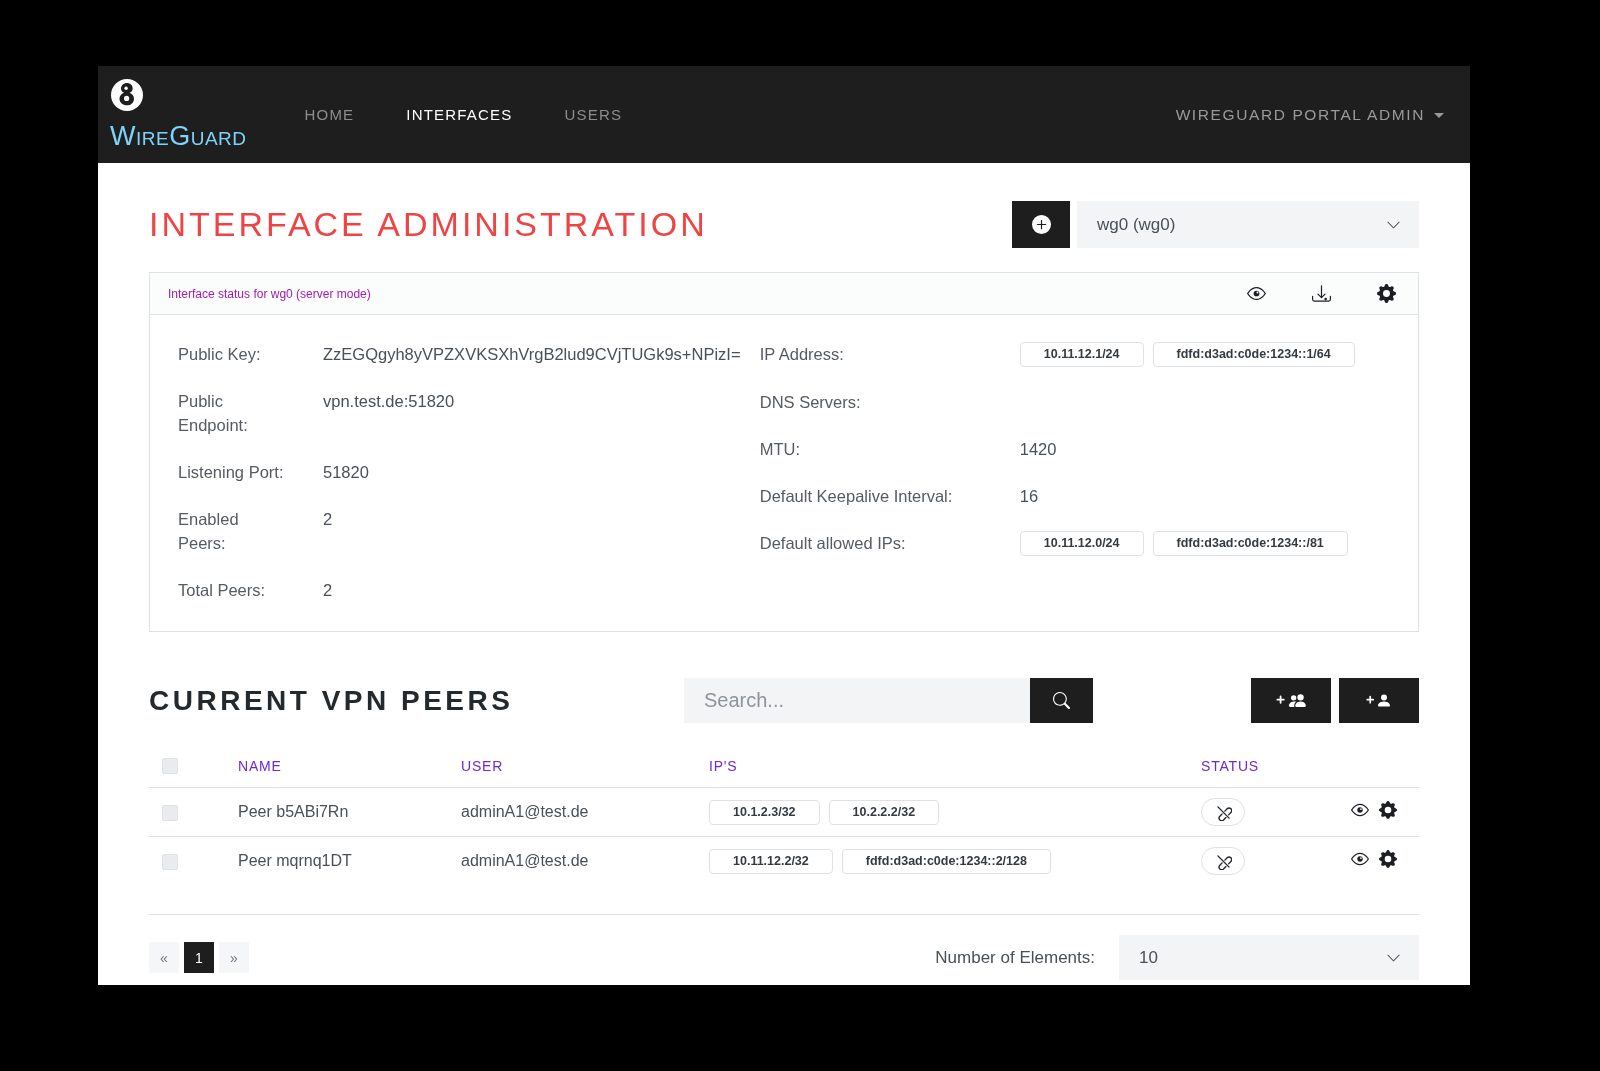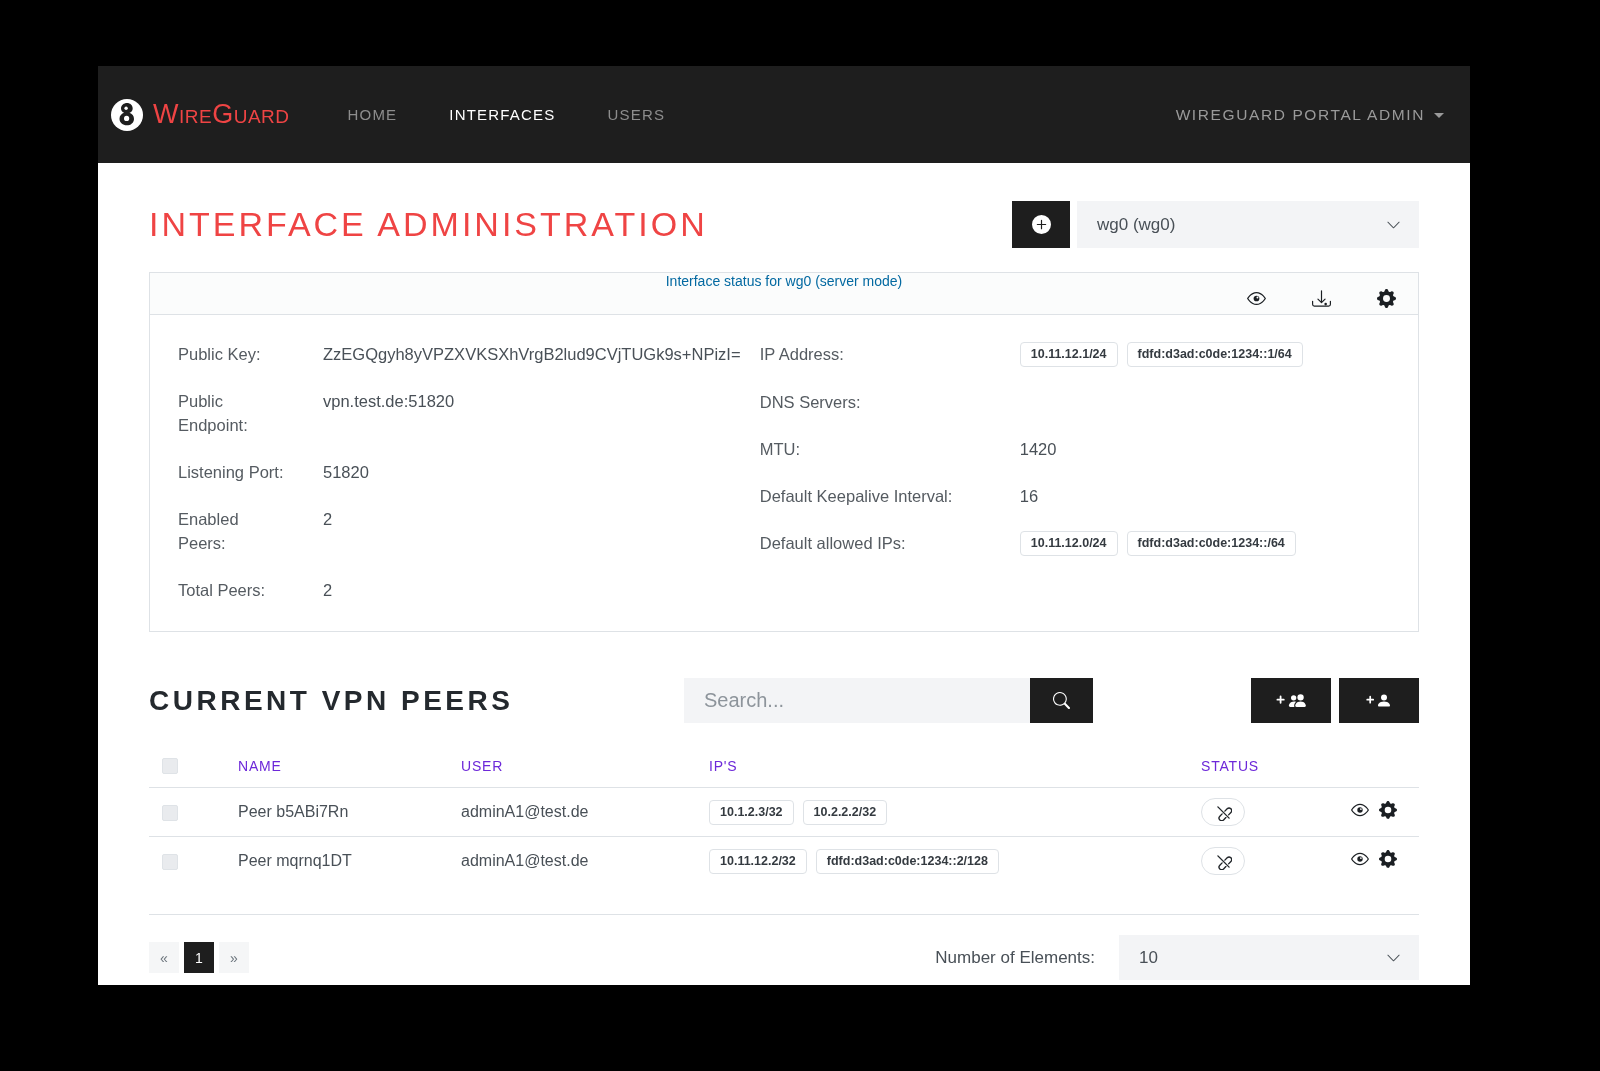--- a/index.html
+++ b/index.html
@@ -1,53 +1,53 @@
 <!DOCTYPE html>
 <html><head>
 <meta charset="utf-8">
 <style>
   * { margin:0; padding:0; box-sizing:border-box; }
   html,body { width:1600px; height:1071px; background:#000; font-family:"Liberation Sans","DejaVu Sans",sans-serif; }
   .app { position:absolute; left:98px; top:66px; width:1372px; height:919px; background:#fff; overflow:hidden; }
 
   
   .navbar { height:97px; background:#1e1e1e; display:flex; align-items:center; padding:0 26px 0 12px; }
-  .brand { display:flex; align-items:center; gap:9px; color:#ef4444; cursor:pointer; }
+  .brand { display:flex; gap:9px; color:#7dd3fc; cursor:pointer;flex-direction:column; }
   .brand-logo { width:34px; height:34px; flex:0 0 auto; }
   .brand-text { font-size:27px; font-variant:small-caps; letter-spacing:.5px; font-weight:500; }
   .nav-links { display:flex; margin-left:32px; }
   .nav-link { padding:10px 26px; font-size:15px; letter-spacing:1.2px; color:#8d8d8d; cursor:pointer; }
   .nav-link.active { color:#fff; }
   .user-menu { margin-left:auto; display:flex; align-items:center; gap:9px; color:#9a9a9a; font-size:15.5px; letter-spacing:1.6px; cursor:pointer; }
   .caret-down { width:0; height:0; border-left:5px solid transparent; border-right:5px solid transparent; border-top:5px solid #9a9a9a; margin-top:2px; }
 
   
   .content { padding:0 51px 12px; }
   .title-row { display:flex; align-items:center; margin-top:38px; }
   .page-title { font-size:34px; font-weight:400; letter-spacing:3px; color:#ef4444; }
   .iface-controls { margin-left:auto; display:flex; align-items:stretch; }
   .btn-dark-sq { width:58px; height:47px; background:#1e1e1e; color:#fff; border:none; display:flex; align-items:center; justify-content:center; cursor:pointer; }
   .select-box { position:relative; height:47px; background:#f3f4f6; display:flex; align-items:center; padding:0 44px 0 20px; color:#495057; font-size:17px; cursor:pointer; }
   .iface-select { width:342px; margin-left:7px; }
   .select-box .chev { position:absolute; right:18px; top:50%; transform:translateY(-50%); color:#495057; }
 
   
   .card { margin-top:24px; border:1px solid #dee2e6; }
-  .card-header { background:#fbfcfc; border-bottom:1px solid #dee2e6; height:42px; display:flex; align-items:center; padding:0 18px; font-size:14px; color:#0369a1;flex-direction:column; }
+  .card-header { background:#fbfcfc; border-bottom:1px solid #dee2e6; height:42px; display:flex; align-items:center; padding:0 18px; font-size:12px; color:#a21caf; }
   .card-icons { margin-left:auto; display:flex; gap:46px; align-items:center; color:#1b1f23; padding-right:4px; }
   .card-icons .ico { cursor:pointer; display:flex; }
   .card-body { display:flex; padding:27px 28px 6px; }
   .col-left { flex:0 0 48%; }
   .col-right { flex:1; }
   .frow { display:flex; margin-bottom:23px; font-size:16.5px; line-height:24px; color:#495057; min-height:24px; }
   .frow .lbl { flex:0 0 145px; padding-right:33px; color:#555b61; }
   .col-right .frow .lbl { flex:0 0 260px; padding-right:40px; }
   .frow .val { color:#495057; }
   .badges { display:flex; gap:9px; flex-wrap:wrap; }
-  .badge { background:#fff; border:1px solid #dee2e6; border-radius:4px; padding:3px 10px; font-size:12.5px; font-weight:bold; color:#343a40; line-height:17px; white-space:nowrap; }
+  .badge { background:#fff; border:1px solid #dee2e6; border-radius:4px; padding:3px 23px; font-size:12.5px; font-weight:bold; color:#343a40; line-height:17px; white-space:nowrap; }
 
   
   .peers-row { display:flex; align-items:center; margin-top:46px; }
   .peers-title { font-size:28px; font-weight:700; letter-spacing:3.5px; color:#24292e; white-space:nowrap; }
   .search-group { display:flex; margin-left:auto; margin-right:158px; width:409px; height:45px; }
   .search-input { flex:1; min-width:0; background:#f3f4f6; border:none; outline:none; padding:0 20px; font-size:20px; color:#495057; font-family:inherit; }
   .search-input::placeholder { color:#8d949b; }
   .search-btn { width:63px; background:#1e1e1e; border:none; color:#fff; display:flex; align-items:center; justify-content:center; cursor:pointer; }
   .add-btns { display:flex; gap:8px; }
   .btn-add { width:80px; height:45px; background:#1e1e1e; border:none; color:#fff; display:flex; align-items:center; justify-content:center; cursor:pointer; }
@@ -197,21 +197,21 @@
             <span class="val">1420</span>
           </div>
           <div class="frow">
             <span class="lbl">Default Keepalive Interval:</span>
             <span class="val">16</span>
           </div>
           <div class="frow">
             <span class="lbl">Default allowed IPs:</span>
             <span class="badges">
               <span class="badge">10.11.12.0/24</span>
-              <span class="badge">fdfd:d3ad:c0de:1234::/64</span>
+              <span class="badge">fdfd:d3ad:c0de:1234::/81</span>
             </span>
           </div>
         </div>
       </div>
     </div>
 
     <div class="peers-row">
       <h2 class="peers-title">CURRENT VPN PEERS</h2>
       <div class="search-group">
         <input class="search-input" type="text" placeholder="Search..." style="">

